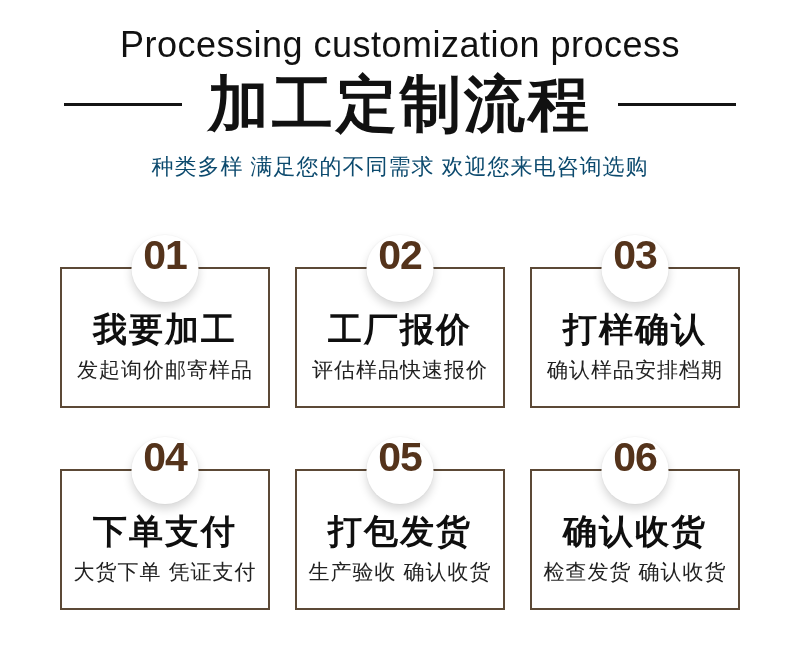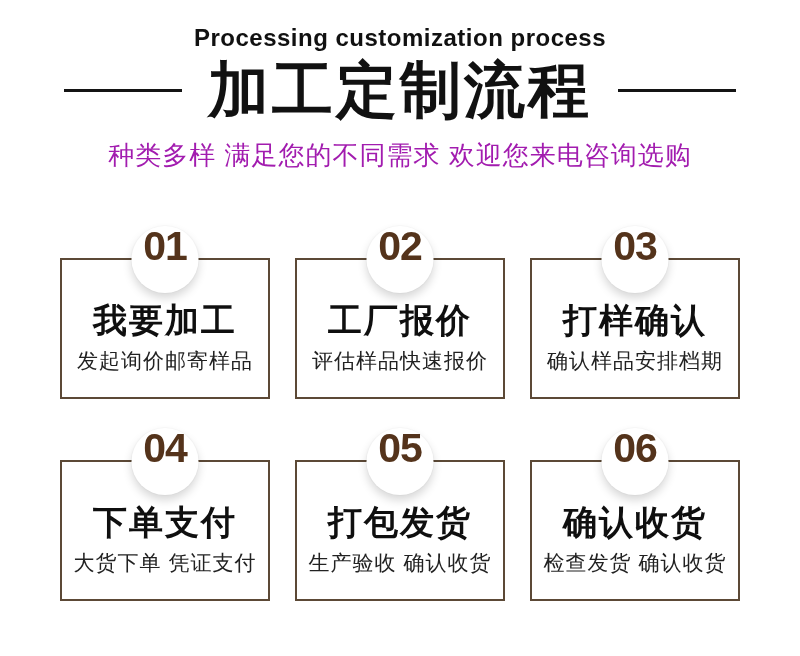--- a/index.html
+++ b/index.html
@@ -17,22 +17,22 @@
   .poster{
     position:relative;
     width:800px;
     height:656px;
     margin:0 auto;
     background:#ffffff;
     overflow:hidden;
   }
   .header{text-align:center;padding-top:24px;}
   .title-en{
-    font-size:24px;
-    font-weight:700;
+    font-size:36px;
+    font-weight:400;
     letter-spacing:0.5px;
     color:var(--title-black);
   }
   .title-row{
     display:flex;
     align-items:center;
     justify-content:center;
     gap:26px;
     margin-top:6px;
   }
@@ -45,24 +45,24 @@
   .title-zh{
     font-size:61px;
     font-weight:900;
     letter-spacing:3px;
     color:var(--title-black);
     line-height:1.05;
     white-space:nowrap;
   }
   .subtitle{
     margin-top:16px;
-    font-size:26px;
+    font-size:22px;
     font-weight:500;
     letter-spacing:1px;
-    color:#a21caf;
+    color:#0c4a6e;
     white-space:nowrap;
   }
   .steps-grid{
     display:grid;
     grid-template-columns:repeat(3,210px);
     column-gap:25px;
     row-gap:61px;
     justify-content:center;
     margin-top:85px;
   }

